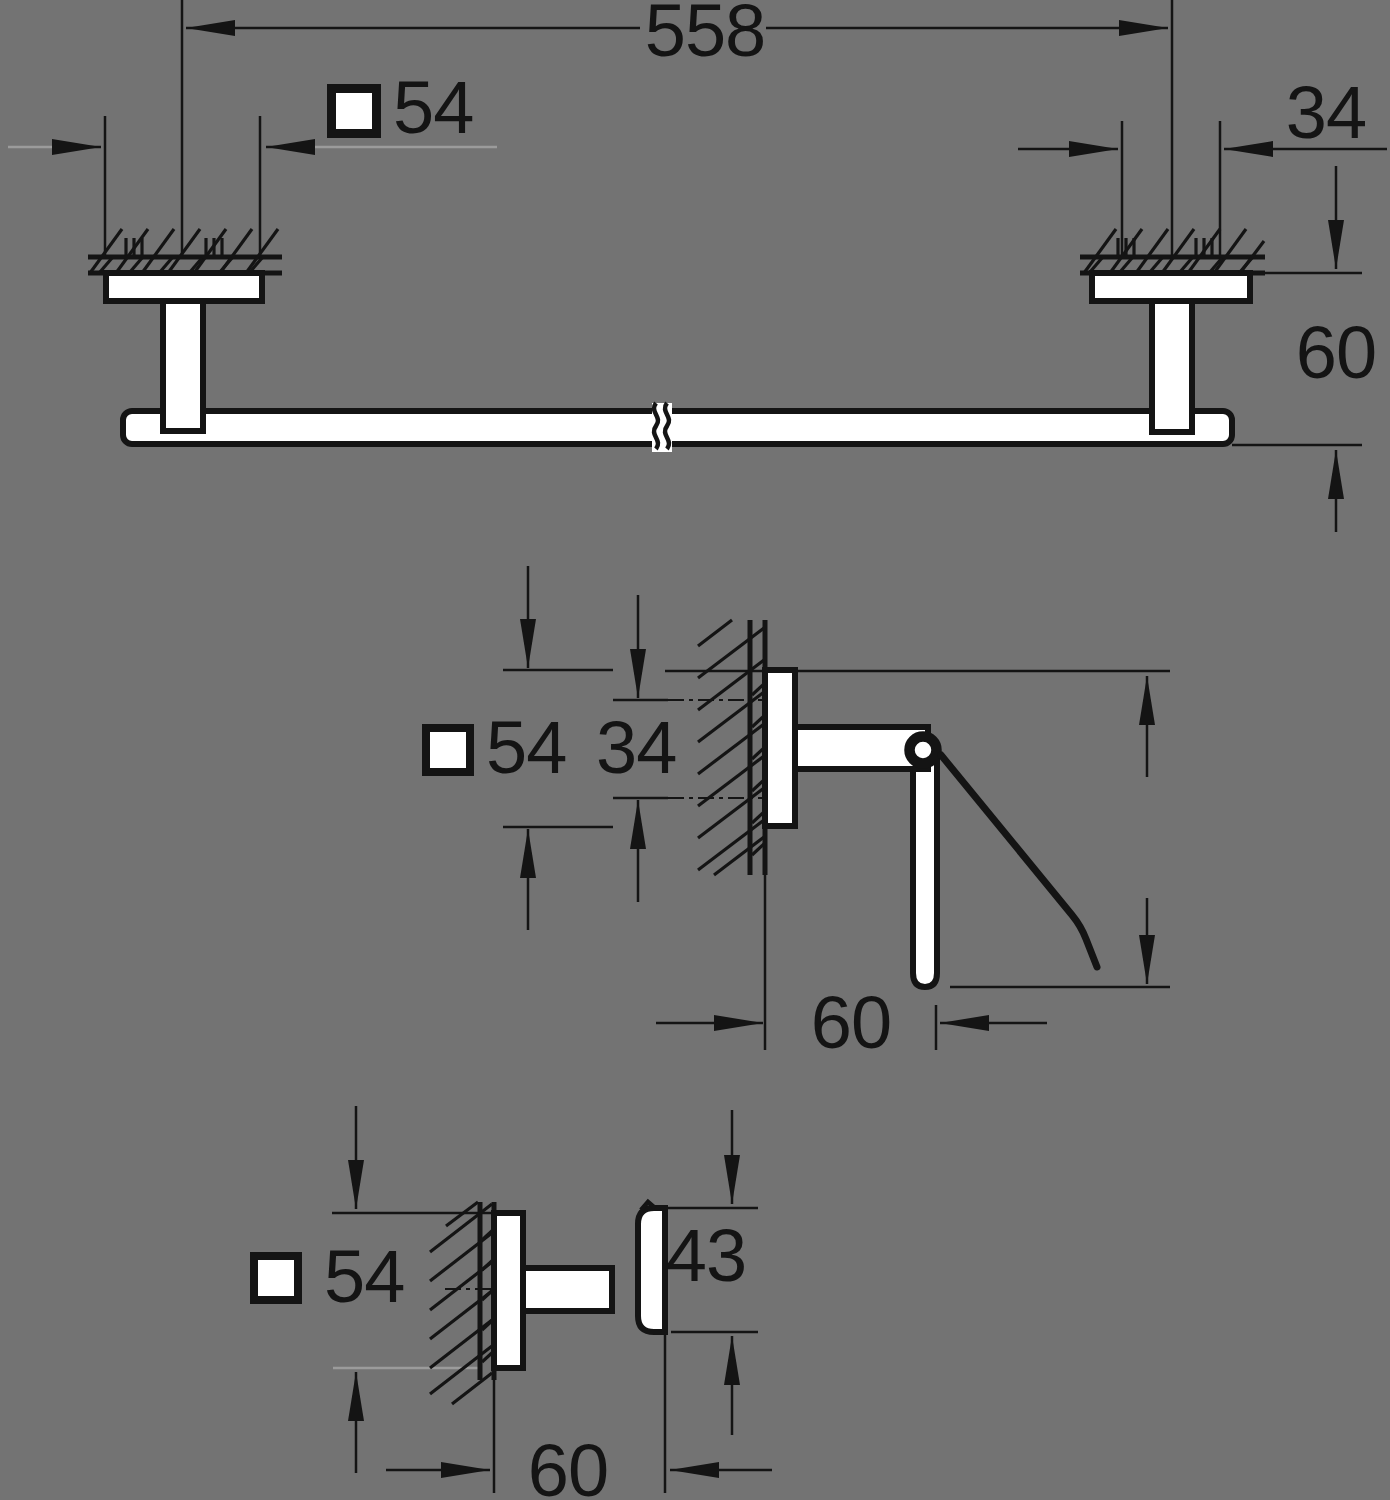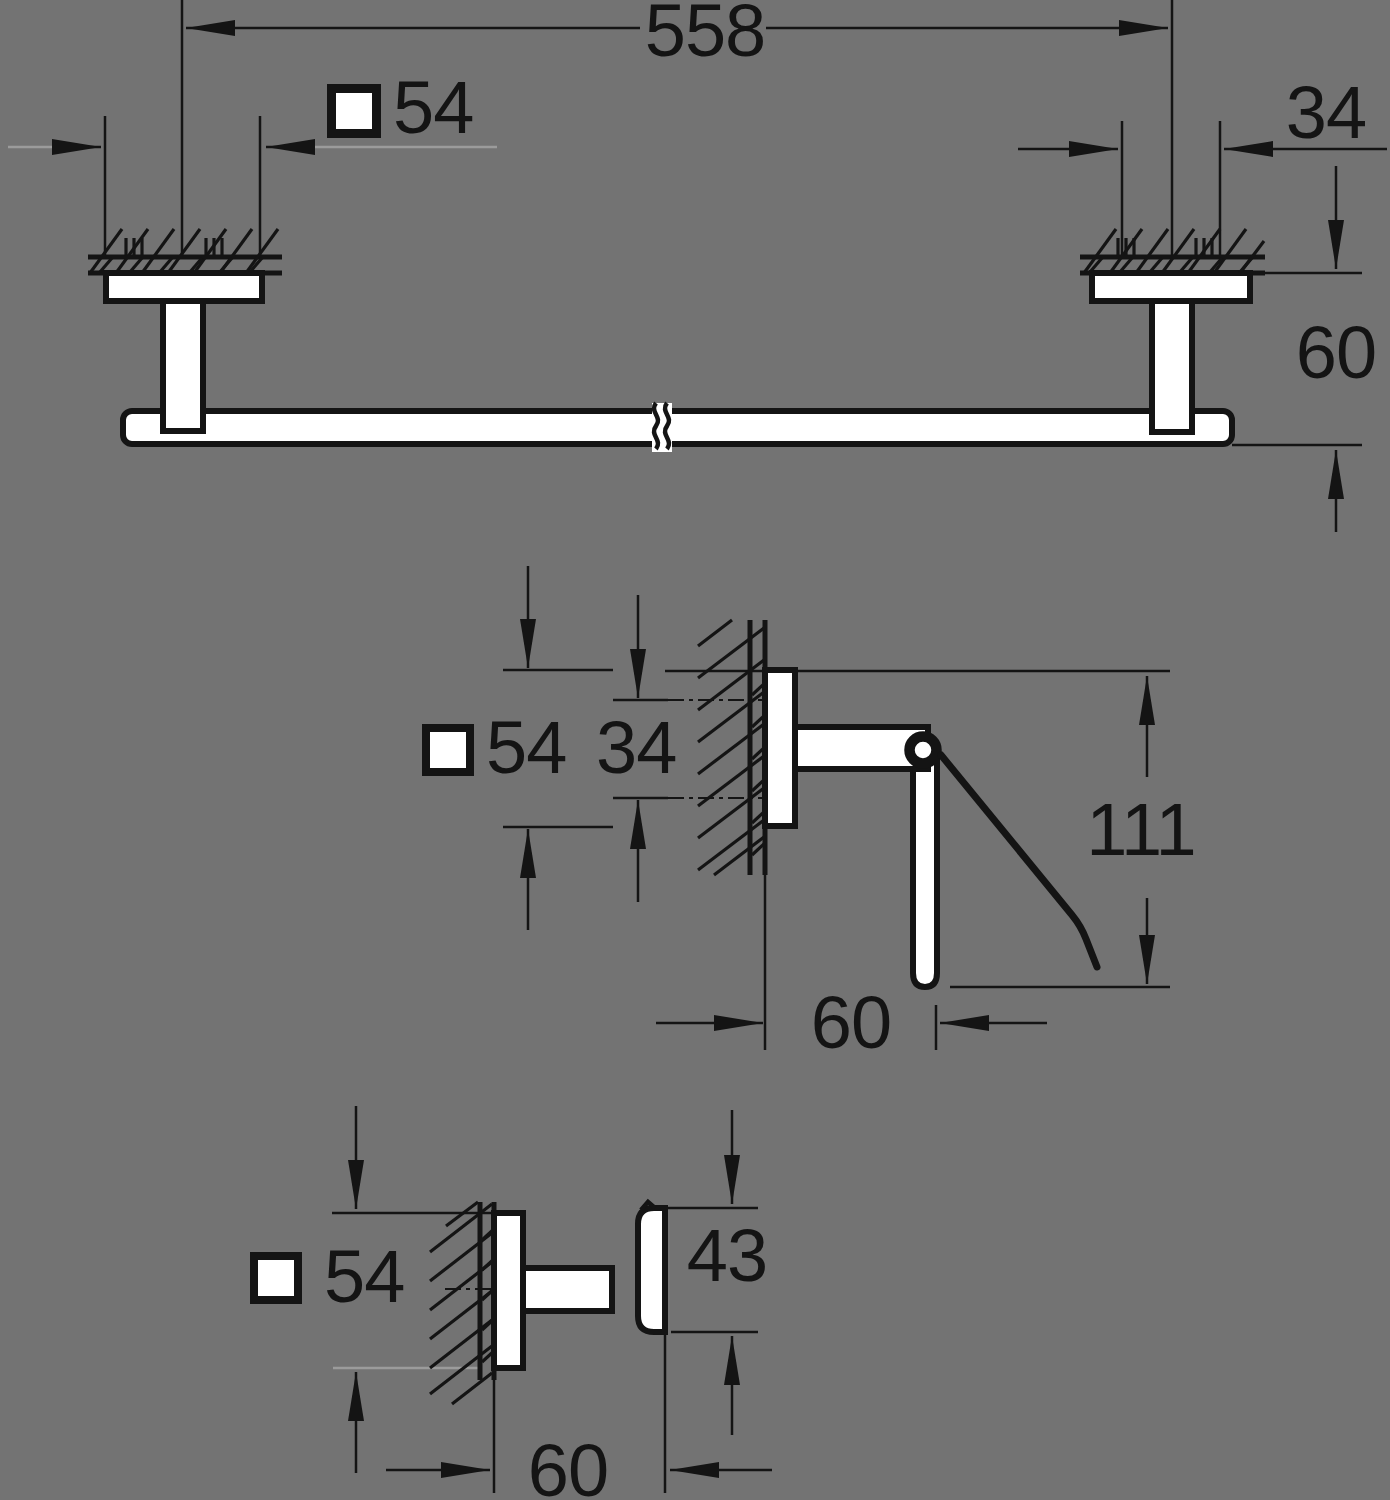--- a/index.html
+++ b/index.html
@@ -215,20 +215,19 @@
 
   <div class="dim center" style="left:595px;top:-6px;width:220px;">558</div>
   <div class="sq" style="left:327px;top:84px;width:54px;height:54px;"></div>
   <div class="dim" style="left:393px;top:71px;">54</div>
   <div class="dim center" style="left:1271px;top:76px;width:110px;">34</div>
   <div class="dim center" style="left:1286px;top:316px;width:100px;">60</div>
 
   <div class="sq" style="left:422px;top:724px;width:52px;height:52px;border-width:8px;"></div>
   <div class="dim" style="left:486px;top:711px;">54</div>
   <div class="dim" style="left:596px;top:711px;">34</div>
-  <div class="dim center" style="left:1081px;top:793px;width:120px;">111</div>
   <div class="dim center" style="left:801px;top:986px;width:100px;">60</div>
 
   <div class="sq" style="left:250px;top:1252px;width:52px;height:52px;border-width:8px;"></div>
   <div class="dim" style="left:324px;top:1240px;">54</div>
-  <div class="dim center" style="left:677px;top:1219px;width:100px;text-align:center;">43</div>
+  <div class="dim center" style="left:656px;top:1219px;width:100px;text-align:center;">43</div>
   <div class="dim center" style="left:518px;top:1434px;width:100px;">60</div>
 </div>
 
 </body></html>

